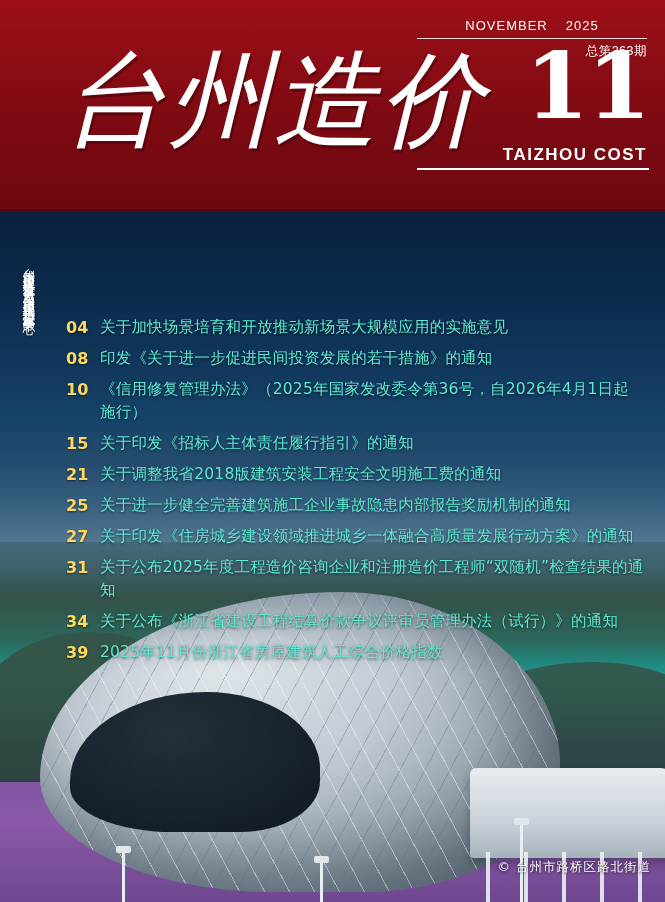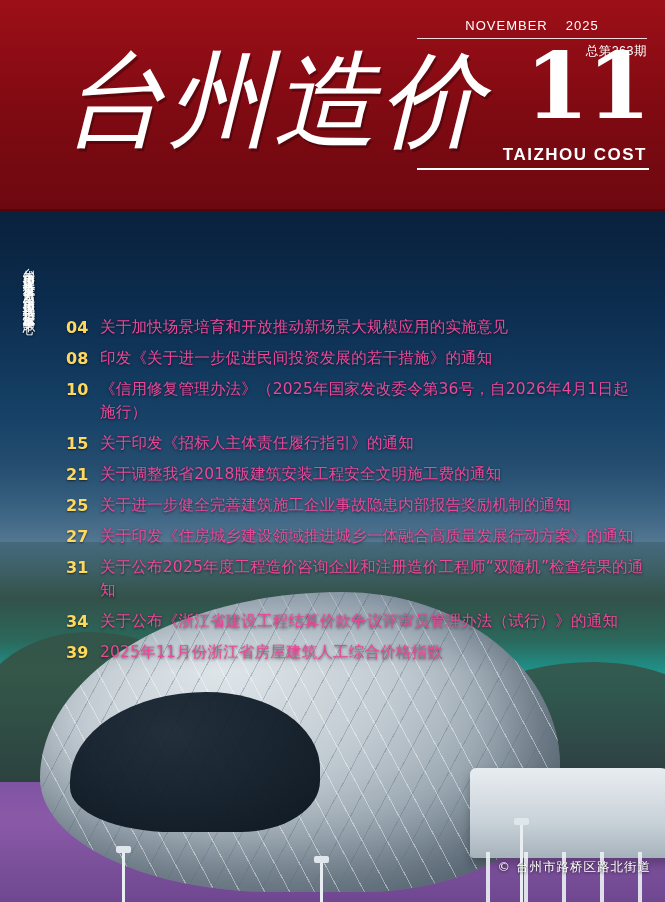--- a/index.html
+++ b/index.html
@@ -271,21 +271,21 @@
     flex: 0 0 34px;
     color: #ffd95e;
     font-size: 16px;
     font-weight: bold;
     line-height: 23px;
     font-family: "DejaVu Sans", sans-serif;
     text-shadow: 0 1px 2px rgba(0,0,0,0.55);
   }
   .toc-title {
     flex: 1 1 auto;
-    color: #ec4899;
+    color: #5eead4;
     font-size: 15.5px;
     line-height: 23px;
     font-family: "DejaVu Sans", sans-serif;
     letter-spacing: 0.2px;
     text-shadow: 0 1px 3px rgba(0,0,0,0.65);
   }
 
   
   .credit {
     position: absolute;

